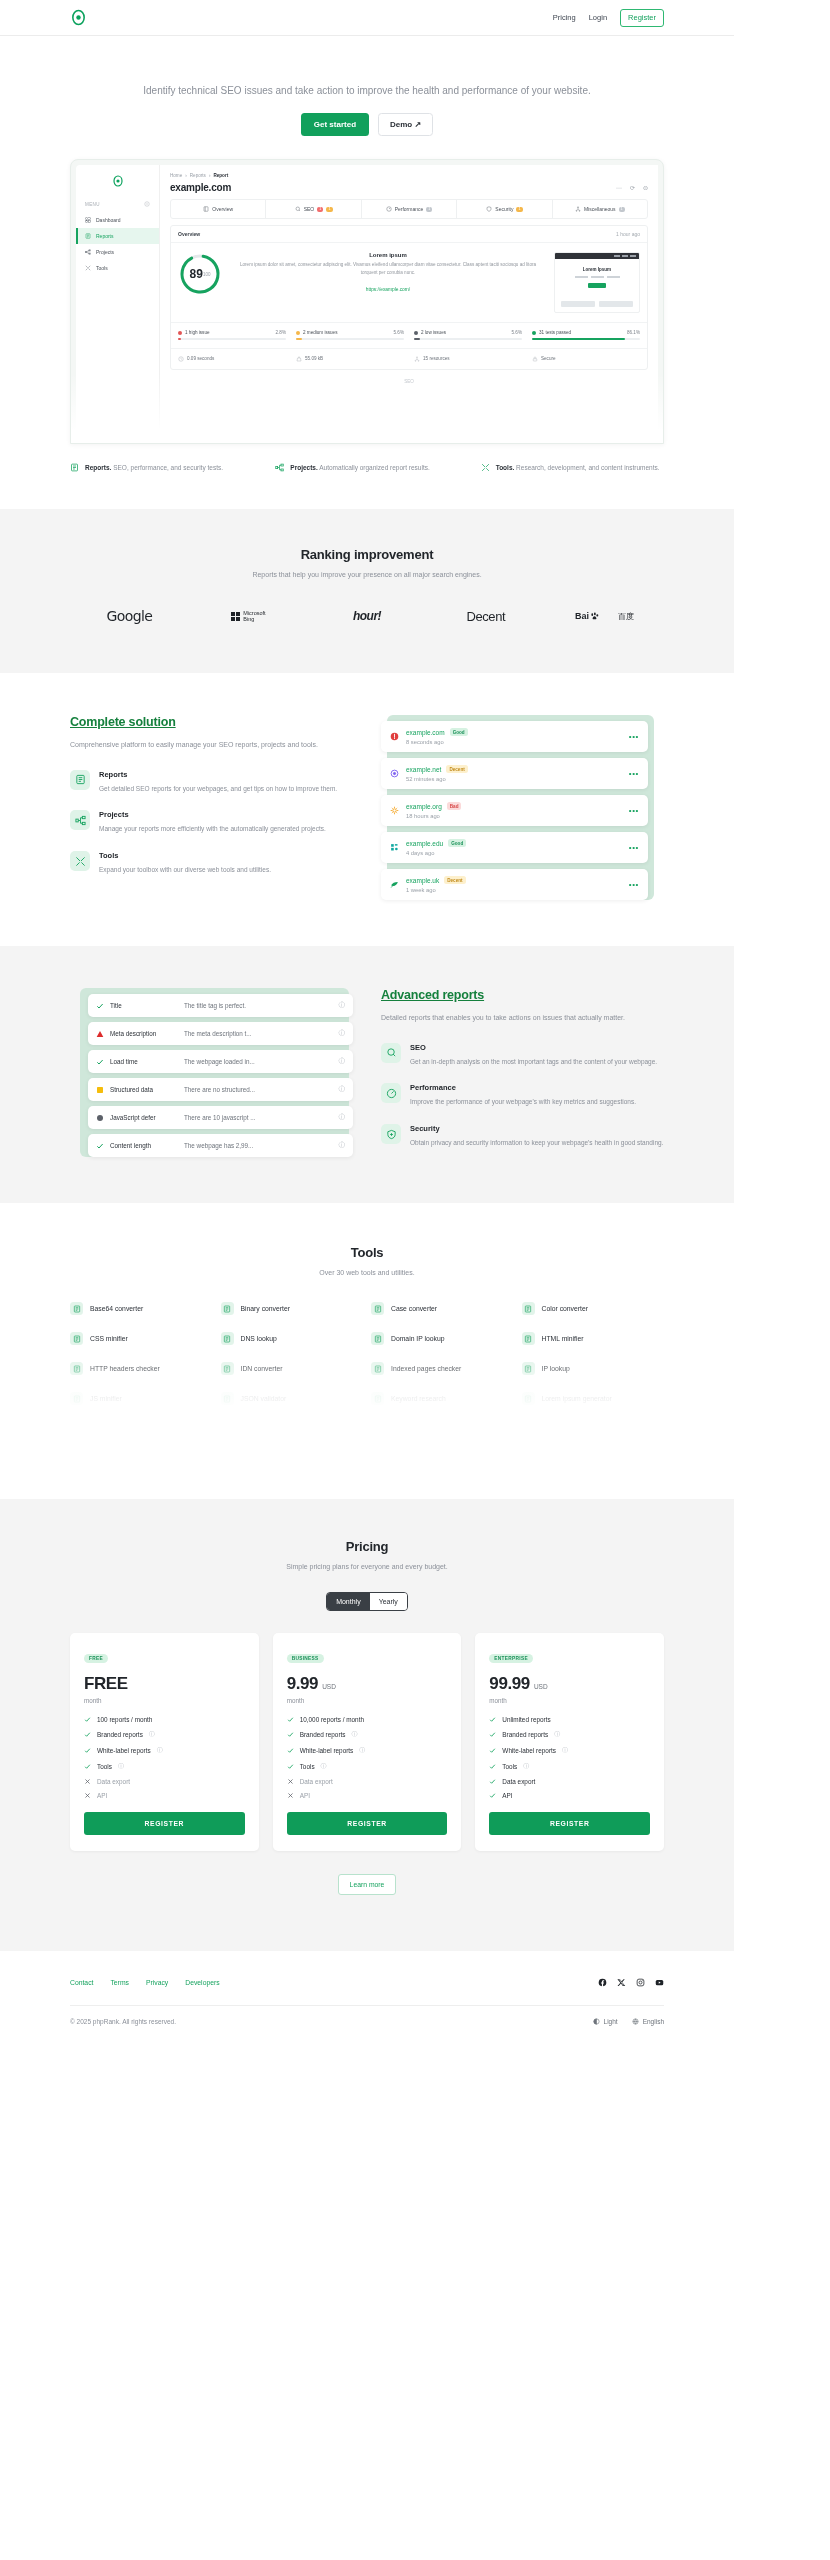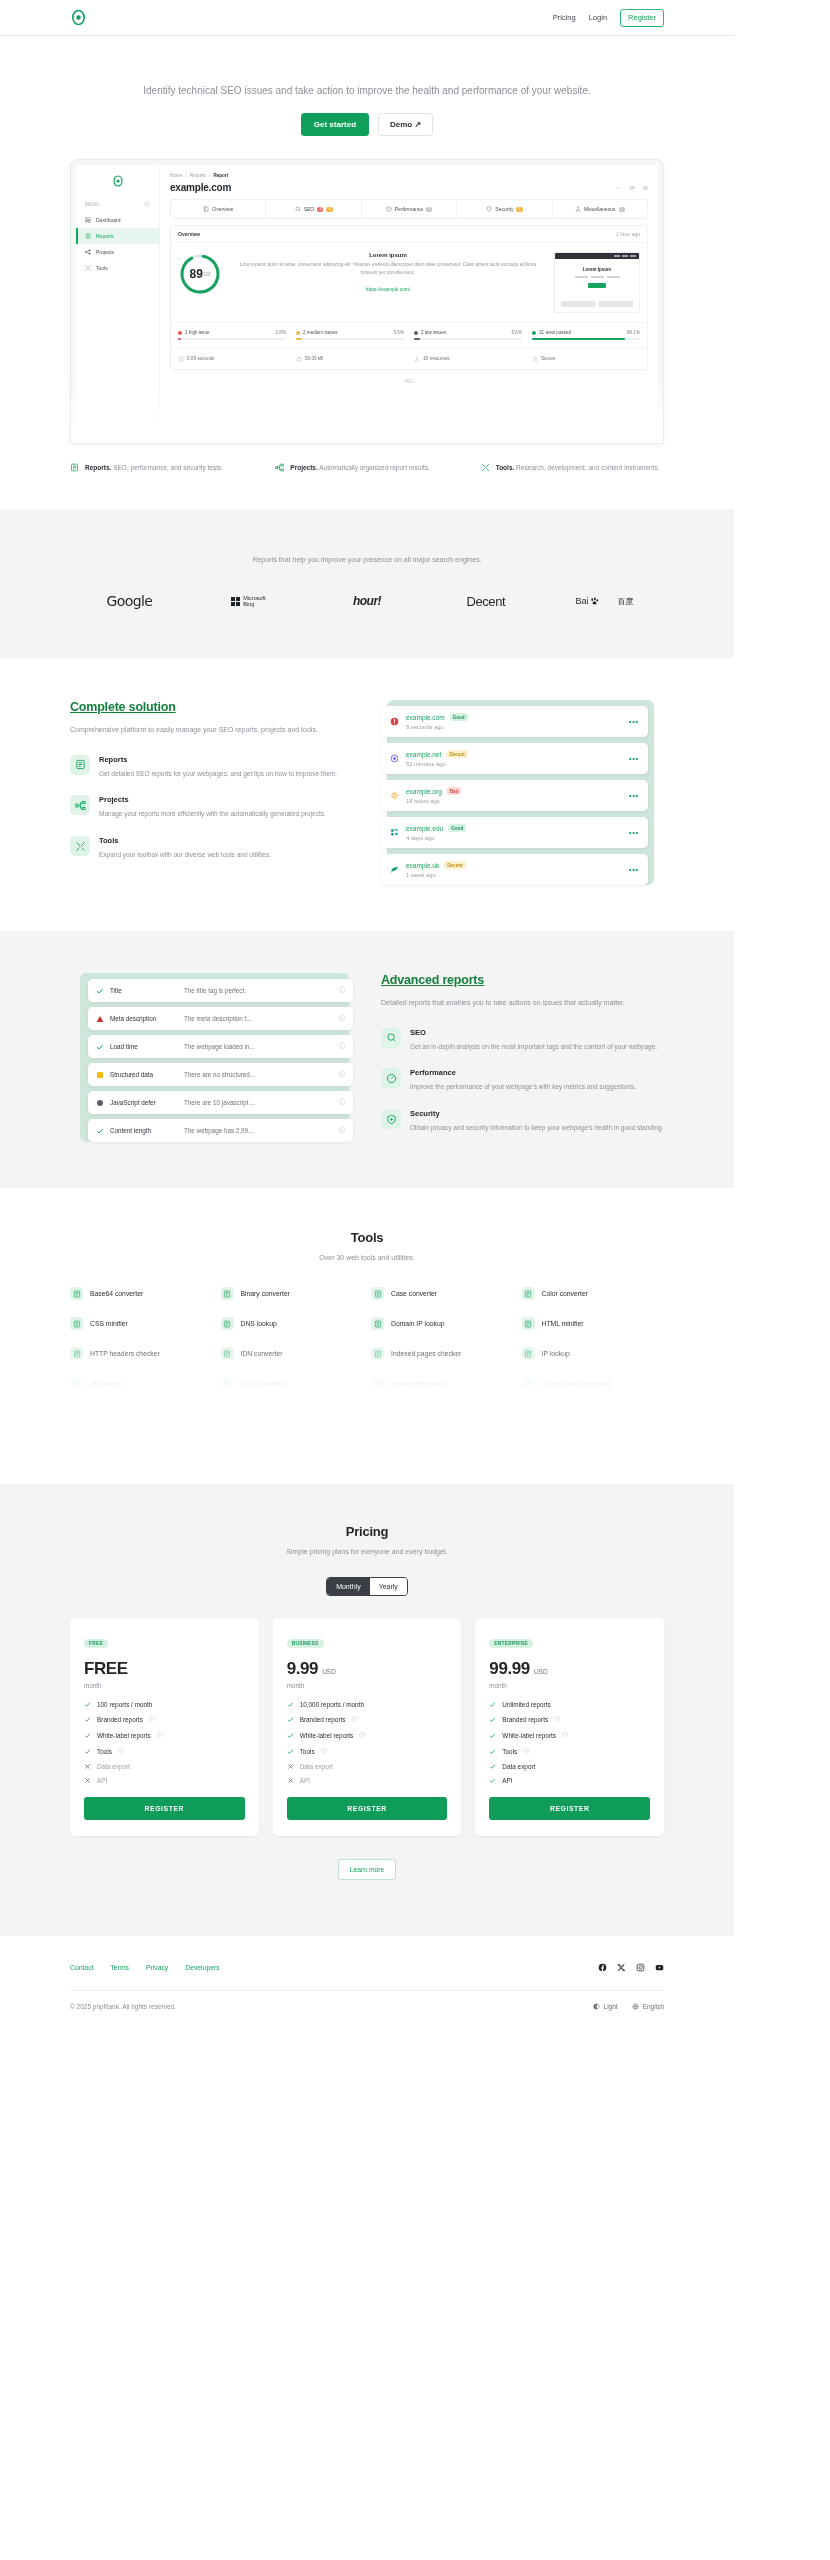--- a/index.html
+++ b/index.html
@@ -152,21 +152,21 @@
   .logos { display: flex; align-items: center; justify-content: space-between; margin-top: 27px; }
   .logo-item { flex: 1; display: flex; justify-content: center; align-items: center; height: 22px; }
   .lg-google { font-size: 14px; letter-spacing: -0.6px; color: #1f2328; font-family: "DejaVu Sans", sans-serif; }
   .lg-bing { display: flex; align-items: center; gap: 3px; }
   .lg-bing .sq { display: grid; grid-template-columns: 4px 4px; grid-gap: 1.5px; }
   .lg-bing .sq i { width: 4px; height: 4px; background: #1f2328; display:block; }
   .lg-bing .tx { font-size: 5.5px; line-height: 1.25; color: #1f2328; text-align: left; }
   .lg-yahoo { font-size: 12px; font-weight: 800; font-style: italic; color: #1f2328; letter-spacing: -0.5px; }
   .lg-yandex { font-size: 13px; color: #1f2328; letter-spacing: -0.4px; }
   .lg-baidu { display:flex; align-items:center; gap:1px; }
-  .lg-baidu .a { font-size: 9px; font-weight: 400; color: #1f2328; }
+  .lg-baidu .a { font-size: 9px; font-weight: 700; color: #1f2328; }
   .lg-baidu .paw { width: 9px; height: 9px; }
   .lg-baidu .cn { font-size: 8px; font-weight: 400; color: #1f2328; margin-left: 18px; }
 
   
   .split { display: flex; padding: 42px 70px 46px; gap: 28px; align-items: flex-start; background:#fff; }
   .split.reverse { background: #f4f4f4; }
   .split-col { flex: 1; }
   .split h2 { font-size: 12.5px; font-weight: 700; color: #15803d; letter-spacing: -0.2px; text-decoration: underline; }
   .split .lead { margin-top: 10px; font-size: 7px; color: #8b9099; line-height: 1.75; }
   .feat-list { margin-top: 18px; display: flex; flex-direction: column; gap: 16px; }
@@ -557,20 +557,21 @@
       <div class="hero-feat">
         <svg class="ic" viewBox="0 0 24 24" fill="none" stroke="#16a35f" stroke-width="2">
             <path d="M3 3l8 8M14 14l7 7M21 3l-8 8M3 21l7-7"></path>
           </svg>
         <div class="tx"><b>Tools.</b><span> Research, development, and content instruments.</span></div>
       </div>
     </div>
   </section>
 
   <section class="ranking">
+    <h2 class="section-title">Ranking improvement</h2>
     <p class="section-sub">Reports that help you improve your presence on all major search engines.</p>
     <div class="logos">
       <div class="logo-item">
         <span class="lg-google">Google</span>
       </div>
       <div class="logo-item">
         <span class="lg-bing">
           <span class="sq">
               <i></i>
               <i></i>

